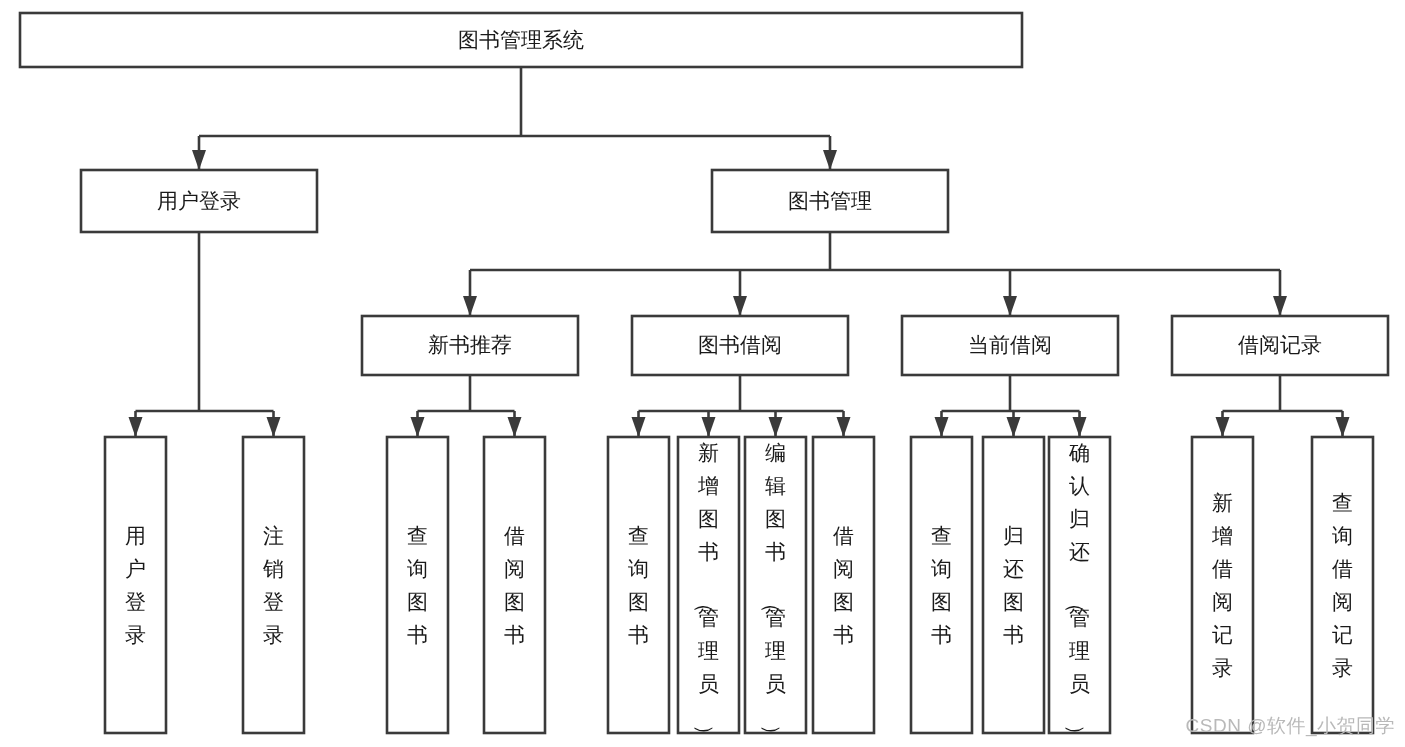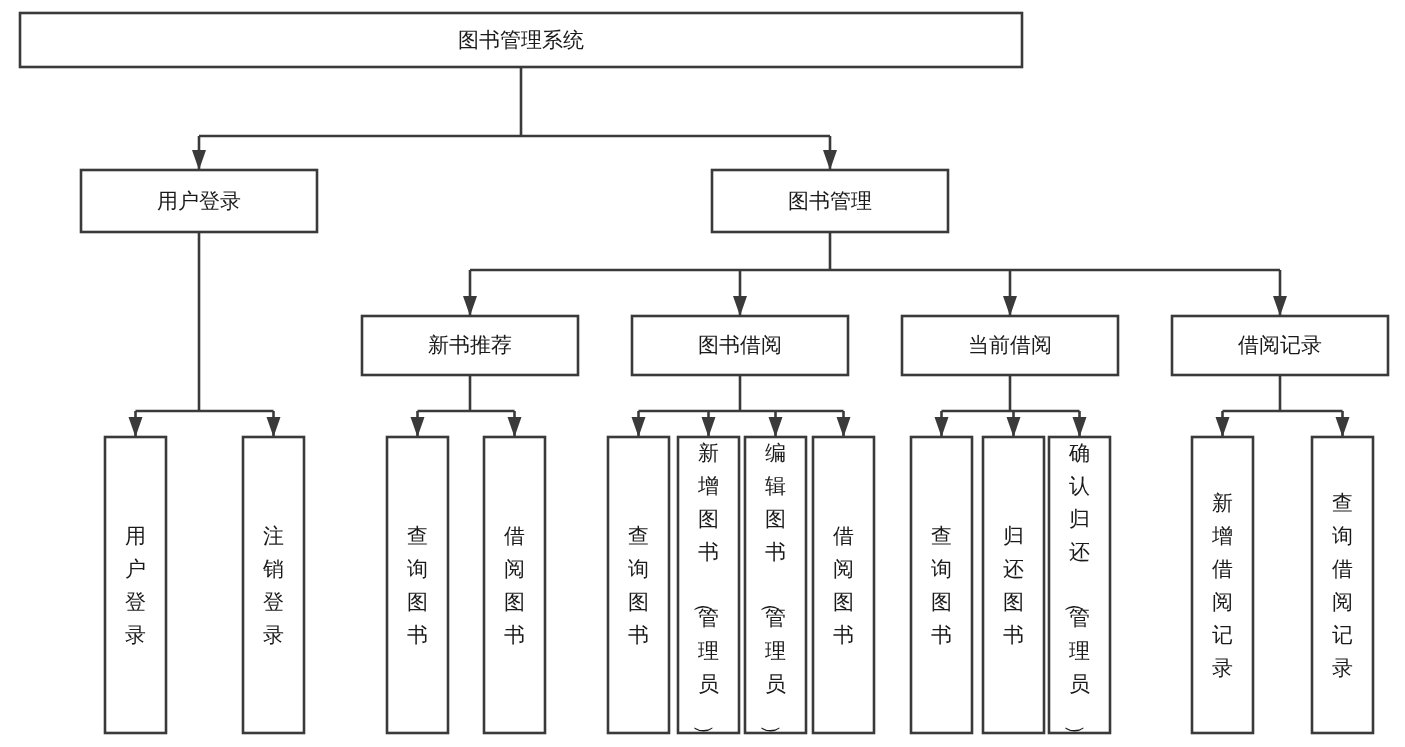--- a/index.html
+++ b/index.html
@@ -216,14 +216,15 @@
           <rect x="1192" y="437" width="61" height="296" class="node-box"></rect>
           <text x="1222.5" y="509.76" class="node-label-v"><tspan x="1222.5" dy="0">新</tspan><tspan x="1222.5" dy="33">增</tspan><tspan x="1222.5" dy="33">借</tspan><tspan x="1222.5" dy="33">阅</tspan><tspan x="1222.5" dy="33">记</tspan><tspan x="1222.5" dy="33">录</tspan></text>
         </g>
         <g>
           <rect x="1312" y="437" width="61" height="296" class="node-box"></rect>
           <text x="1342.5" y="509.76" class="node-label-v"><tspan x="1342.5" dy="0">查</tspan><tspan x="1342.5" dy="33">询</tspan><tspan x="1342.5" dy="33">借</tspan><tspan x="1342.5" dy="33">阅</tspan><tspan x="1342.5" dy="33">记</tspan><tspan x="1342.5" dy="33">录</tspan></text>
         </g>
       </g>
   </svg>
 
+  <div class="watermark">CSDN @软件_小贺同学</div>
 
 </div>
 
 </body></html>

